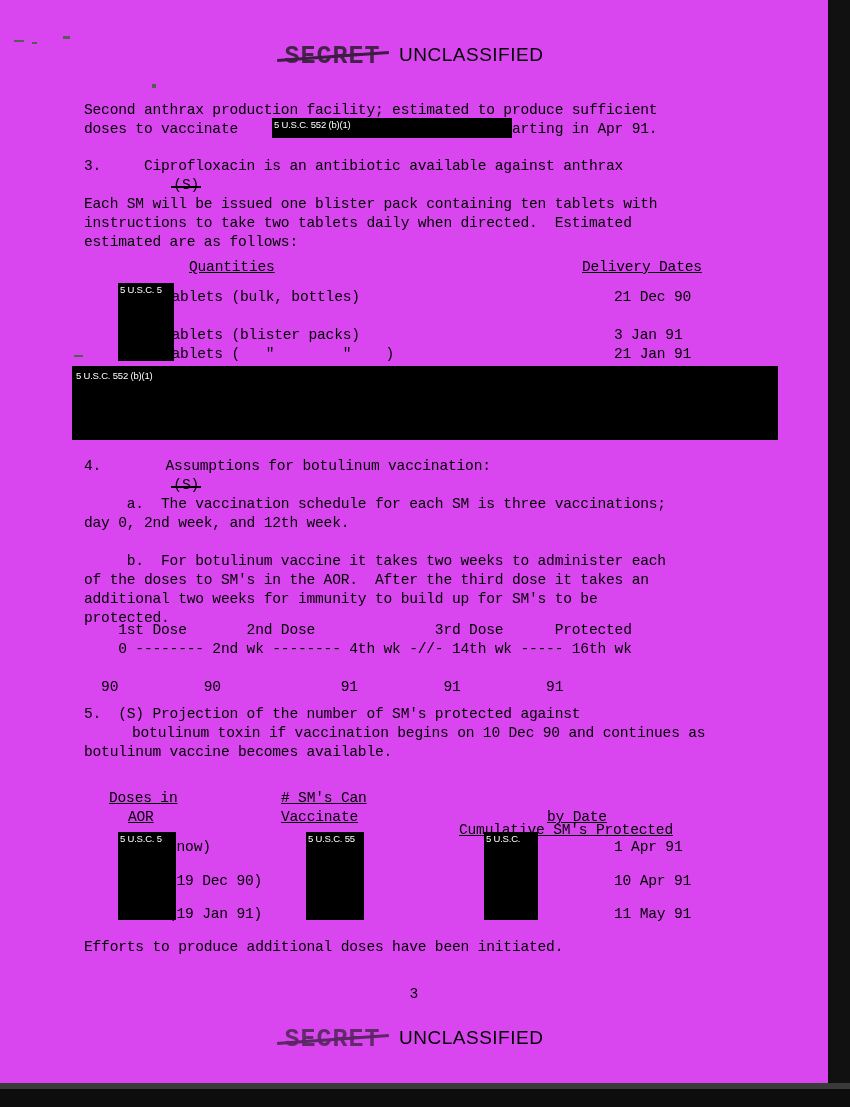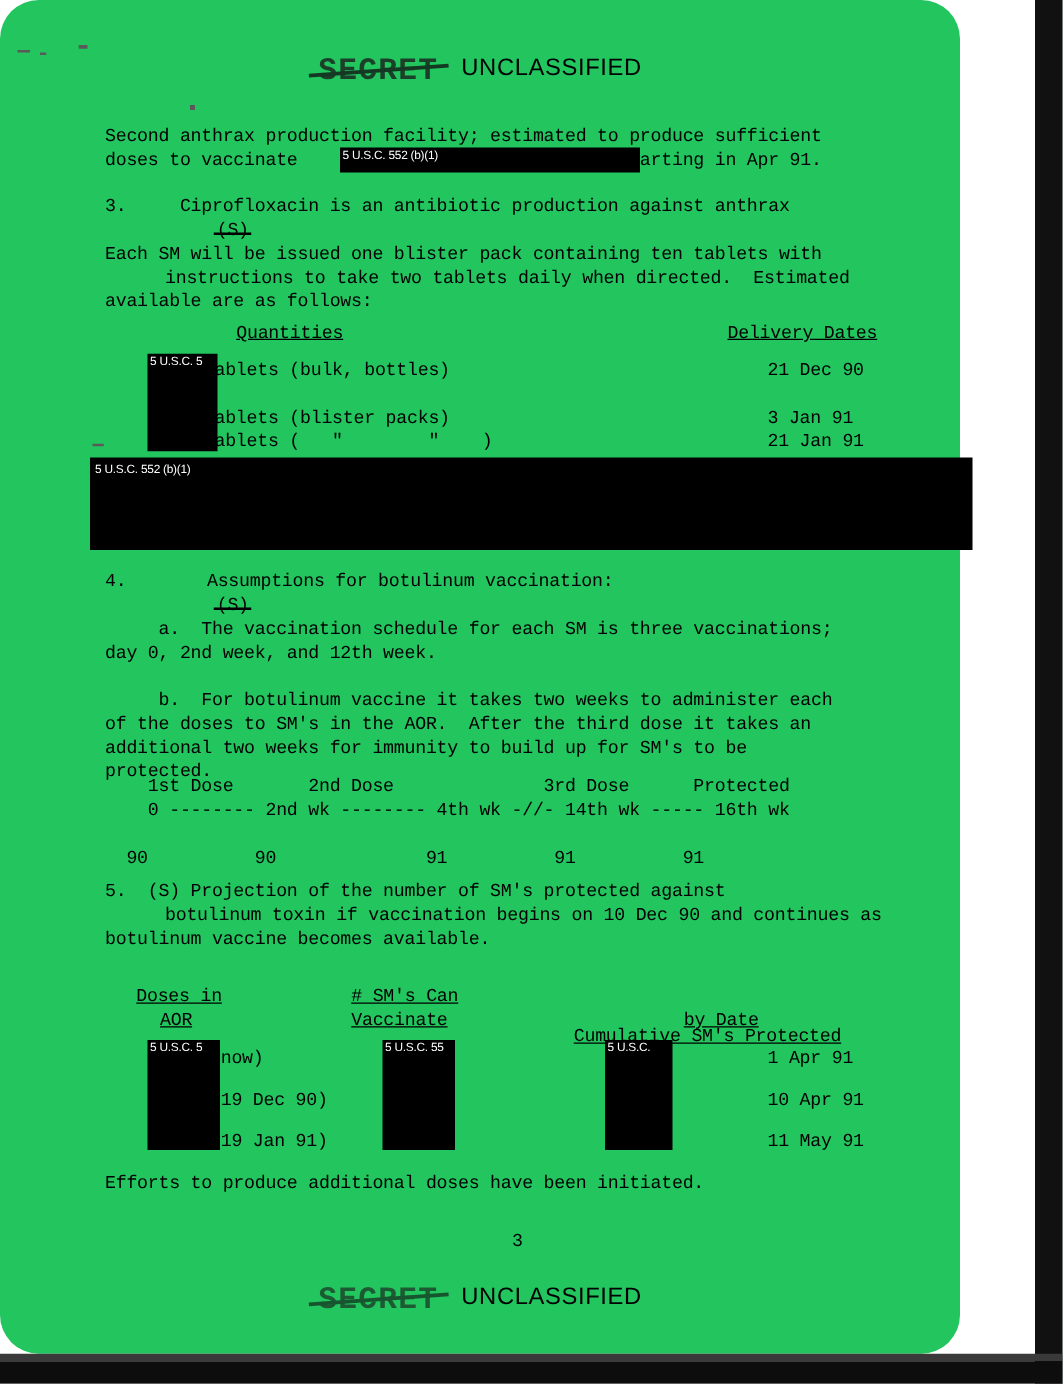--- a/index.html
+++ b/index.html
@@ -36,24 +36,23 @@
   .edge-bottom2 {
     position: absolute;
     left: 0; bottom: 18px;
     width: 850px; height: 6px;
     background: #3a3a3a;
   }
 
   .doc {
     position: absolute;
     left: 0; top: 0;
-    width: 768px;
+    width: 828px;
     height: 1083px;
-    background: #22c55e;
-    border-radius: 31px;
+    background: #d946ef;
   }
 
   
   .cls-row {
     position: absolute;
     width: 100%;
     text-align: center;
     font-family: "Liberation Sans", sans-serif;
   }
   .cls-inner {
@@ -169,24 +168,24 @@
     <div class="t" style="left:84px; top:120px;">doses to vaccinate                              starting in Apr 91.</div>
 
     <div class="redact" style="left:272px; top:118px; width:240px; height:20px;">
       <span class="tag">5 U.S.C. 552 (b)(1)</span>
     </div>
 
     <div class="t" style="left:84px; top:157px;">3.</div>
     <div class="t" style="left:122px; top:157px;">
       <span class="strikeout">(S)</span>
     </div>
-    <div class="t" style="left:84px; top:157px;">       Ciprofloxacin is an antibiotic production against anthrax</div>
+    <div class="t" style="left:84px; top:157px;">       Ciprofloxacin is an antibiotic available against anthrax</div>
     <div class="t" style="left:84px; top:195px;">Each SM will be issued one blister pack containing ten tablets with</div>
-    <div class="t" style="left:84px; top:214px;margin-left:48px;">instructions to take two tablets daily when directed.  Estimated</div>
-    <div class="t" style="left:84px; top:233px;">available are as follows:</div>
+    <div class="t" style="left:84px; top:214px;">instructions to take two tablets daily when directed.  Estimated</div>
+    <div class="t" style="left:84px; top:233px;">estimated are as follows:</div>
 
     <div class="t u" style="left:189px; top:258px;">Quantities</div>
     <div class="t u" style="left:582px; top:258px;">Delivery Dates</div>
 
     <div class="t" style="left:163px; top:288px;">tablets (bulk, bottles)</div>
     <div class="t" style="left:614px; top:288px;">21 Dec 90</div>
 
     <div class="t" style="left:163px; top:326px;">tablets (blister packs)</div>
     <div class="t" style="left:614px; top:326px;">3 Jan 91</div>
 

